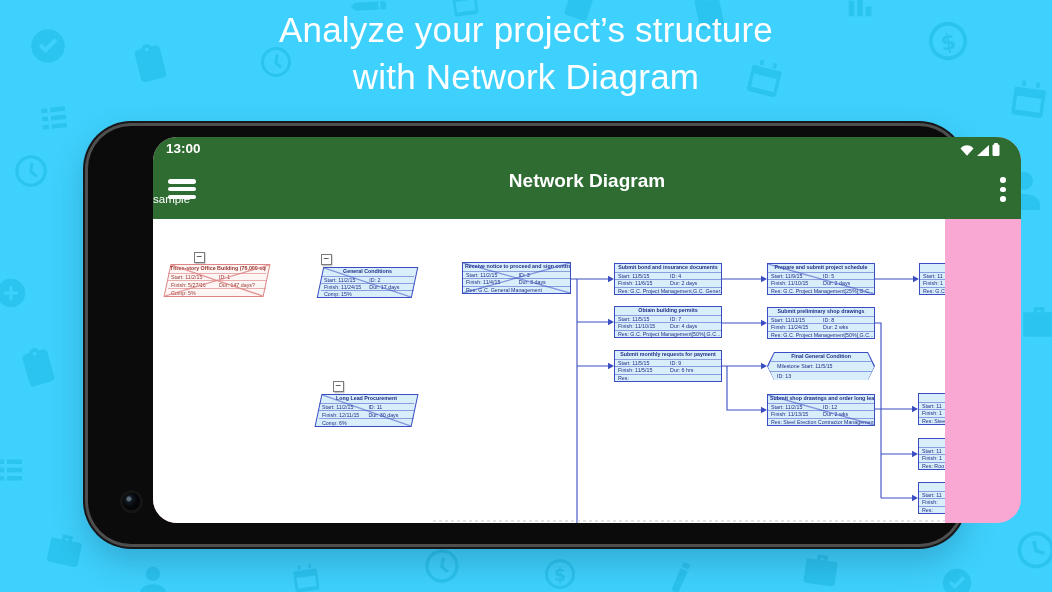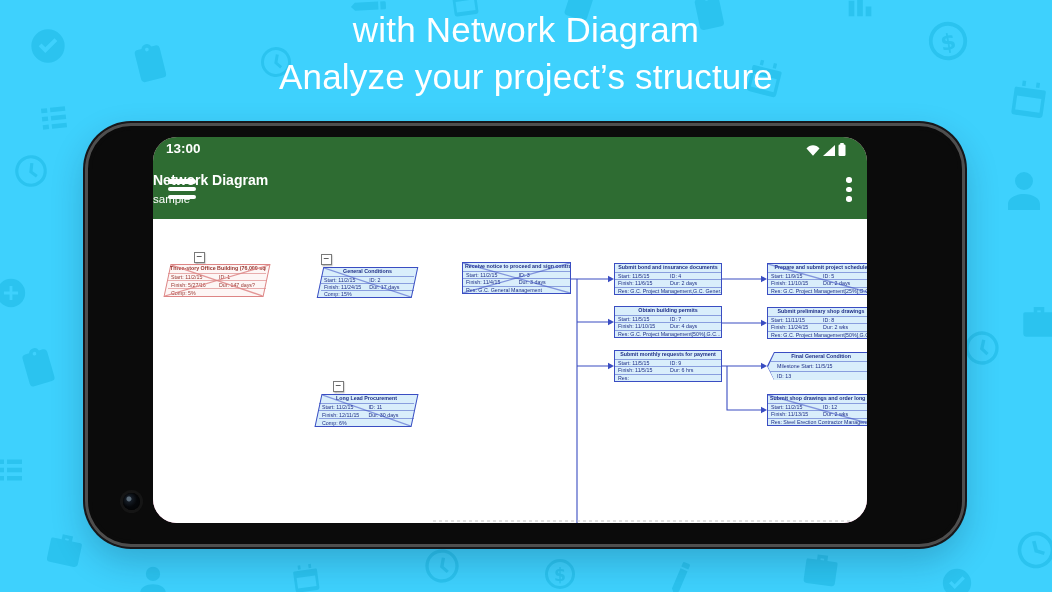--- a/index.html
+++ b/index.html
@@ -13,28 +13,28 @@
   .hero{position:absolute;top:6px;left:0;right:0;text-align:center;z-index:2;
         color:var(--hero_text,#fff);font-size:35px;line-height:47px;font-weight:500;letter-spacing:.2px;}
 
   
   .phone{position:absolute;left:85px;top:123px;width:880px;height:424px;z-index:3;
          background:#0b0b0b;border-radius:46px;
          box-shadow:inset 0 0 0 3px #4e4e4e, inset 0 0 0 7px #0b0b0b, 0 0 0 2px #17171a, 0 14px 34px rgba(0,25,50,.22);}
   .camera{position:absolute;left:38px;top:370px;width:17px;height:17px;border-radius:50%;
           background:radial-gradient(circle at 35% 35%, #5a6a78 0 2px, #141b24 3px, #05070a 8px);
           box-shadow:0 0 0 3px #151515, inset 0 0 2px #000;}
-  .screen{position:absolute;left:68px;top:14px;width:714px;height:386px;border-radius:24px;overflow:hidden;background:#f9a8d4;}
+  .screen{position:absolute;left:68px;top:14px;width:868px;height:386px;border-radius:24px;overflow:hidden;background:#f9a8d4;}
 
   .statusbar{position:absolute;left:0;top:0;width:100%;height:25px;background:var(--appbar_green,#2e6c32);color:#fff;}
   .time{position:absolute;left:13px;top:4px;font-size:13.5px;font-weight:700;}
   .sticons{position:absolute;right:21px;top:6px;display:flex;gap:3px;align-items:flex-end;}
 
   .appbar{position:absolute;left:0;top:25px;width:100%;height:57px;background:var(--appbar_green,#2e6c32);color:#fff;}
-  .bar-title{position:absolute;left:0;right:0;top:9px;font-size:14px;font-weight:700;line-height:19px;}
+  .bar-title{position:absolute;left:0;right:0;top:9px;text-align:center;font-size:19px;font-weight:700;line-height:19px;}
   .bar-sub{position:absolute;left:0;right:0;top:30px;text-align:left;font-size:11.5px;line-height:14px;font-weight:400;}
   .burger{position:absolute;left:15px;top:17px;width:28px;cursor:pointer;}
   .burger div{height:4.5px;background:#fff;border-radius:2.5px;margin-bottom:3.4px;}
   .overflow{position:absolute;right:15px;top:15px;width:6px;cursor:pointer;}
   .overflow div{width:5.5px;height:5.5px;border-radius:50%;background:#fff;margin-bottom:4.2px;}
 
   
   .canvas{position:absolute;left:0;top:82px;width:792px;height:304px;overflow:hidden;background:#fff;}
   .connectors{position:absolute;left:0;top:0;}
 
@@ -184,22 +184,22 @@
       <use href="#sym-plus"></use>
     </svg>
   <svg class="bgic" style="left:12px;top:152px;width:38px;height:38px;transform:rotate(6deg)">
       <use href="#sym-clock"></use>
     </svg>
   <svg class="bgic" style="left:36px;top:100px;width:36px;height:36px;transform:rotate(-6deg)">
       <use href="#sym-list"></use>
     </svg>
 
   <div class="hero">
+    <div>Analyze your project’s structure</div>
     <div>with Network Diagram</div>
-    <div>Analyze your project’s structure</div>
   </div>
 
   <div class="phone">
     <div class="camera"></div>
     <div class="screen">
 
       <div class="statusbar">
         <div class="time">13:00</div>
         <div class="sticons">
           <svg width="14" height="11" viewBox="0 0 13 11">

